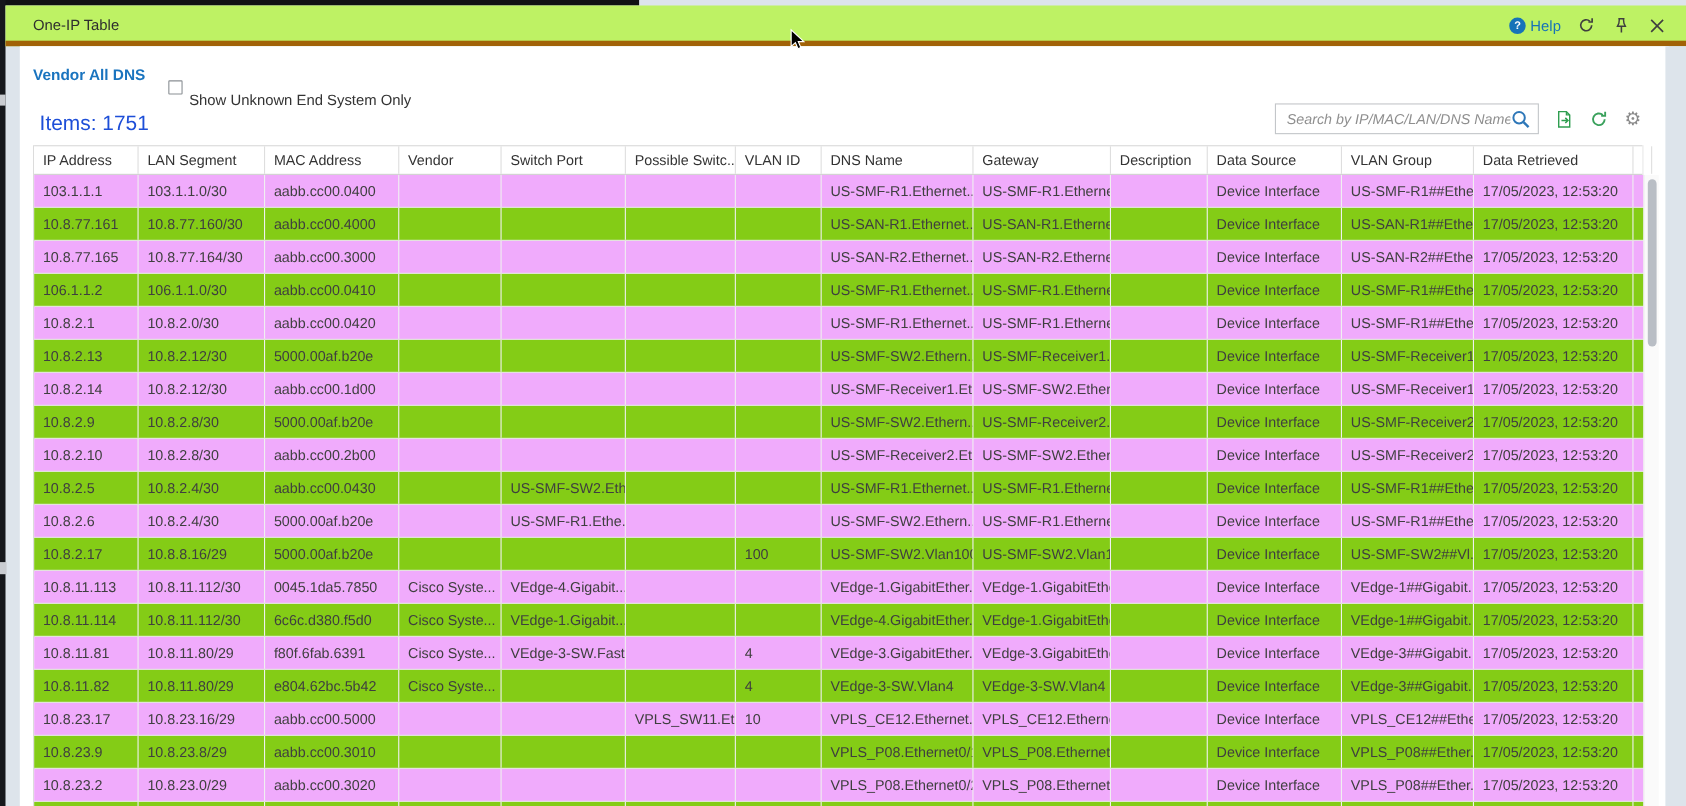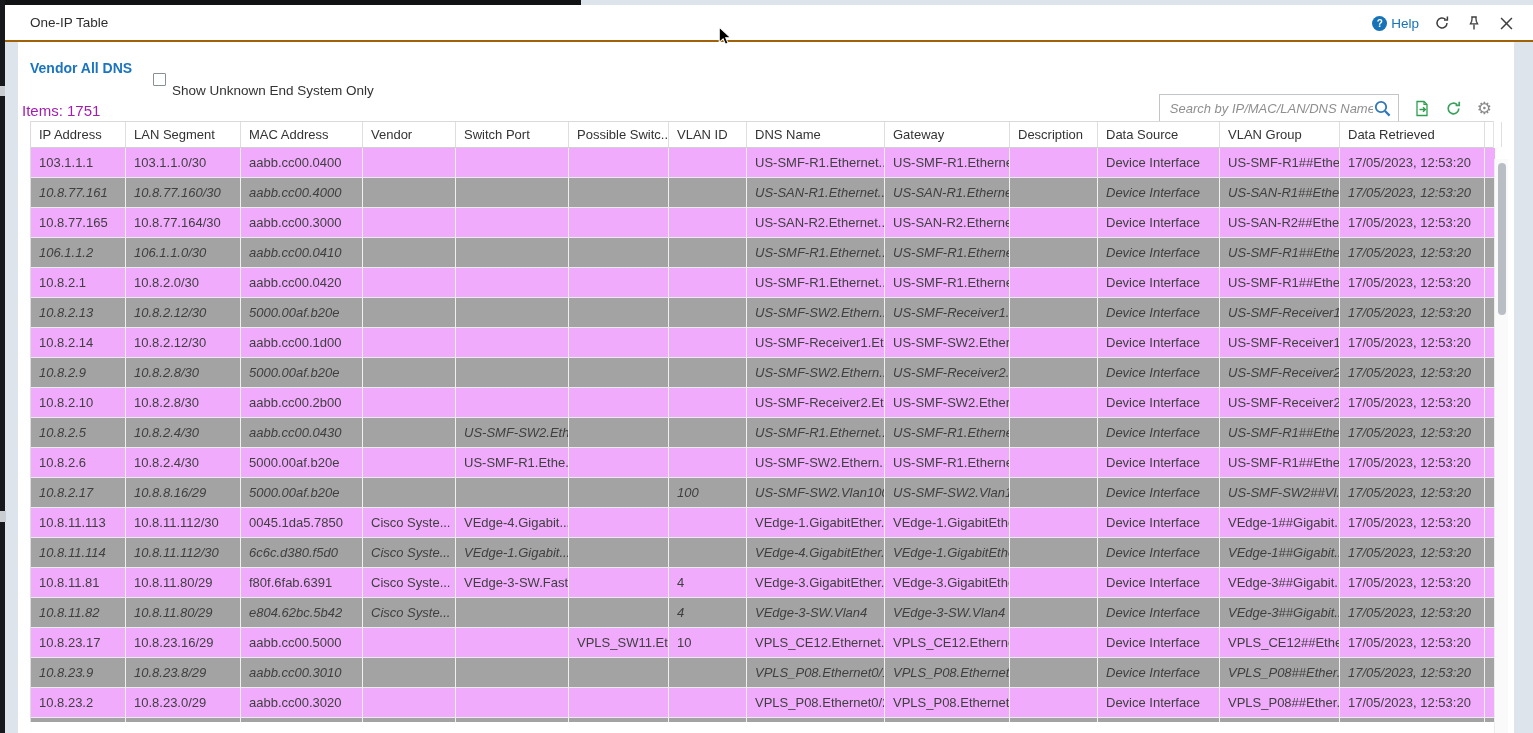--- a/index.html
+++ b/index.html
@@ -9,53 +9,53 @@
   .screen { position:absolute; inset:0; width:1533px; height:733px; }
 
   
   .top-black { position:absolute; left:0; top:0; width:581px; height:5px; background:#101214; }
   .left-black { position:absolute; left:0; top:0; width:5px; height:733px; background:#16181c; }
   .frag { position:absolute; background:#c9ccd1; }
   .frag1 { left:0; top:86px; width:5px; height:10px; }
   .frag2 { left:0; top:511px; width:6px; height:11px; }
 
   
-  .titlebar { position:absolute; left:5px; top:5px; right:0; height:37px; background:#ffffff; border-bottom:2px solid #a16207; }
+  .titlebar { position:absolute; left:5px; top:5px; right:0; height:37px; background:#bef264; border-bottom:5px solid #a16207; }
   .win-title { position:absolute; left:25px; top:10px; font-size:13.5px; color:#2e2e2e; }
   .tb-right { position:absolute; right:18px; top:9px; display:flex; align-items:center; gap:14px; }
   .help-wrap { display:flex; align-items:center; gap:4px; cursor:pointer; }
   .help-badge { width:15px; height:15px; border-radius:50%; background:#1673b8; color:#fff; font-size:10px; font-weight:bold; display:flex; align-items:center; justify-content:center; }
   .help-label { color:#1673b8; font-size:13.5px; }
   .tb-ico { width:18px; height:18px; display:flex; align-items:center; justify-content:center; cursor:pointer; }
 
   .right-frame { position:absolute; right:0; top:42px; width:19px; bottom:0; background:#dde4eb; }
 
   
   .content { position:absolute; left:18px; top:42px; width:1499px; height:691px; background:#ffffff; }
 
   .resolve-link { position:absolute; left:12px; top:18px; font-size:14px; font-weight:700; color:#1a74bf; cursor:pointer; }
   .chk-row { position:absolute; left:135px; top:18px; display:flex; align-items:center; gap:6px; }
   .checkbox { width:13px; height:13px; background:#fff; border:1px solid #8a8f94; border-radius:1px; cursor:pointer; }
   .chk-label { font-size:13.5px; color:#333;margin-top:23px; }
 
-  .items-count { position:absolute; left:4px; top:60px; font-size:15px; color:#a21caf; }
+  .items-count { position:absolute; left:18px; top:60px; font-size:19px; color:#1d4ed8; }
 
   .search-area { position:absolute; right:25px; top:52px; display:flex; align-items:center; gap:15px; }
   .search-box { width:240px; height:28px; border:1px solid #c3c6c9; background:#fff; display:flex; align-items:center; padding:0 6px 0 10px; }
   .search-box input { flex:1; border:none; outline:none; font-size:13px; color:#444; font-family:"Liberation Sans", sans-serif; min-width:0; }
   .search-box input::placeholder { color:#8f8f8f; font-style:italic; }
   .gear { font-size:17px; color:#8a8a8a; line-height:1; cursor:pointer; }
 
   
-  .tbl { position:absolute; left:12px; top:79px; width:1464px; height:601px; border-left:1px solid #dcdcdc; border-right:1px solid #e3e3e3; }
+  .tbl { position:absolute; left:12px; top:90px; width:1464px; height:601px; border-left:1px solid #dcdcdc; border-right:1px solid #e3e3e3; }
   .thead { display:flex; height:27px; border-top:1px solid #d9d9d9; border-bottom:1px solid #cfcfcf; background:#fff; }
   .thead .cell { line-height:26px; color:#333; border-right:1px solid #dedede; }
   .tbody { position:absolute; left:0; top:27px; width:1464px; height:574px; overflow:hidden; }
   .trow { display:flex; height:30px; background:#f0abfc; border-bottom:1px solid #eaebeb; }
-  .trow.alt { background:#a3a3a3;font-style:italic; }
+  .trow.alt { background:#84cc16; }
   .cell { padding:0 8px; font-size:13px; white-space:nowrap; overflow:hidden; line-height:29px; color:#3f3f3f; border-right:1px solid #f0f0f0; flex:none; }
   .c0{width:95px}.c1{width:115px}.c2{width:122px}.c3{width:93px}.c4{width:113px}
   .c5{width:100px}.c6{width:78px}.c7{width:138px}.c8{width:125px}.c9{width:88px}
   .c10{width:122px}.c11{width:120px}.c12{width:145px}
   .cf{flex:1; border-right:none;}
 
   
   .vscroll { position:absolute; left:1476px; top:117px; width:14px; height:574px; background:#fafafa; border-left:1px solid #ececec; }
   .vthumb { position:absolute; left:3px; top:4px; width:8px; height:152px; background:#b9bec5; border-radius:4px; cursor:pointer; }
 

